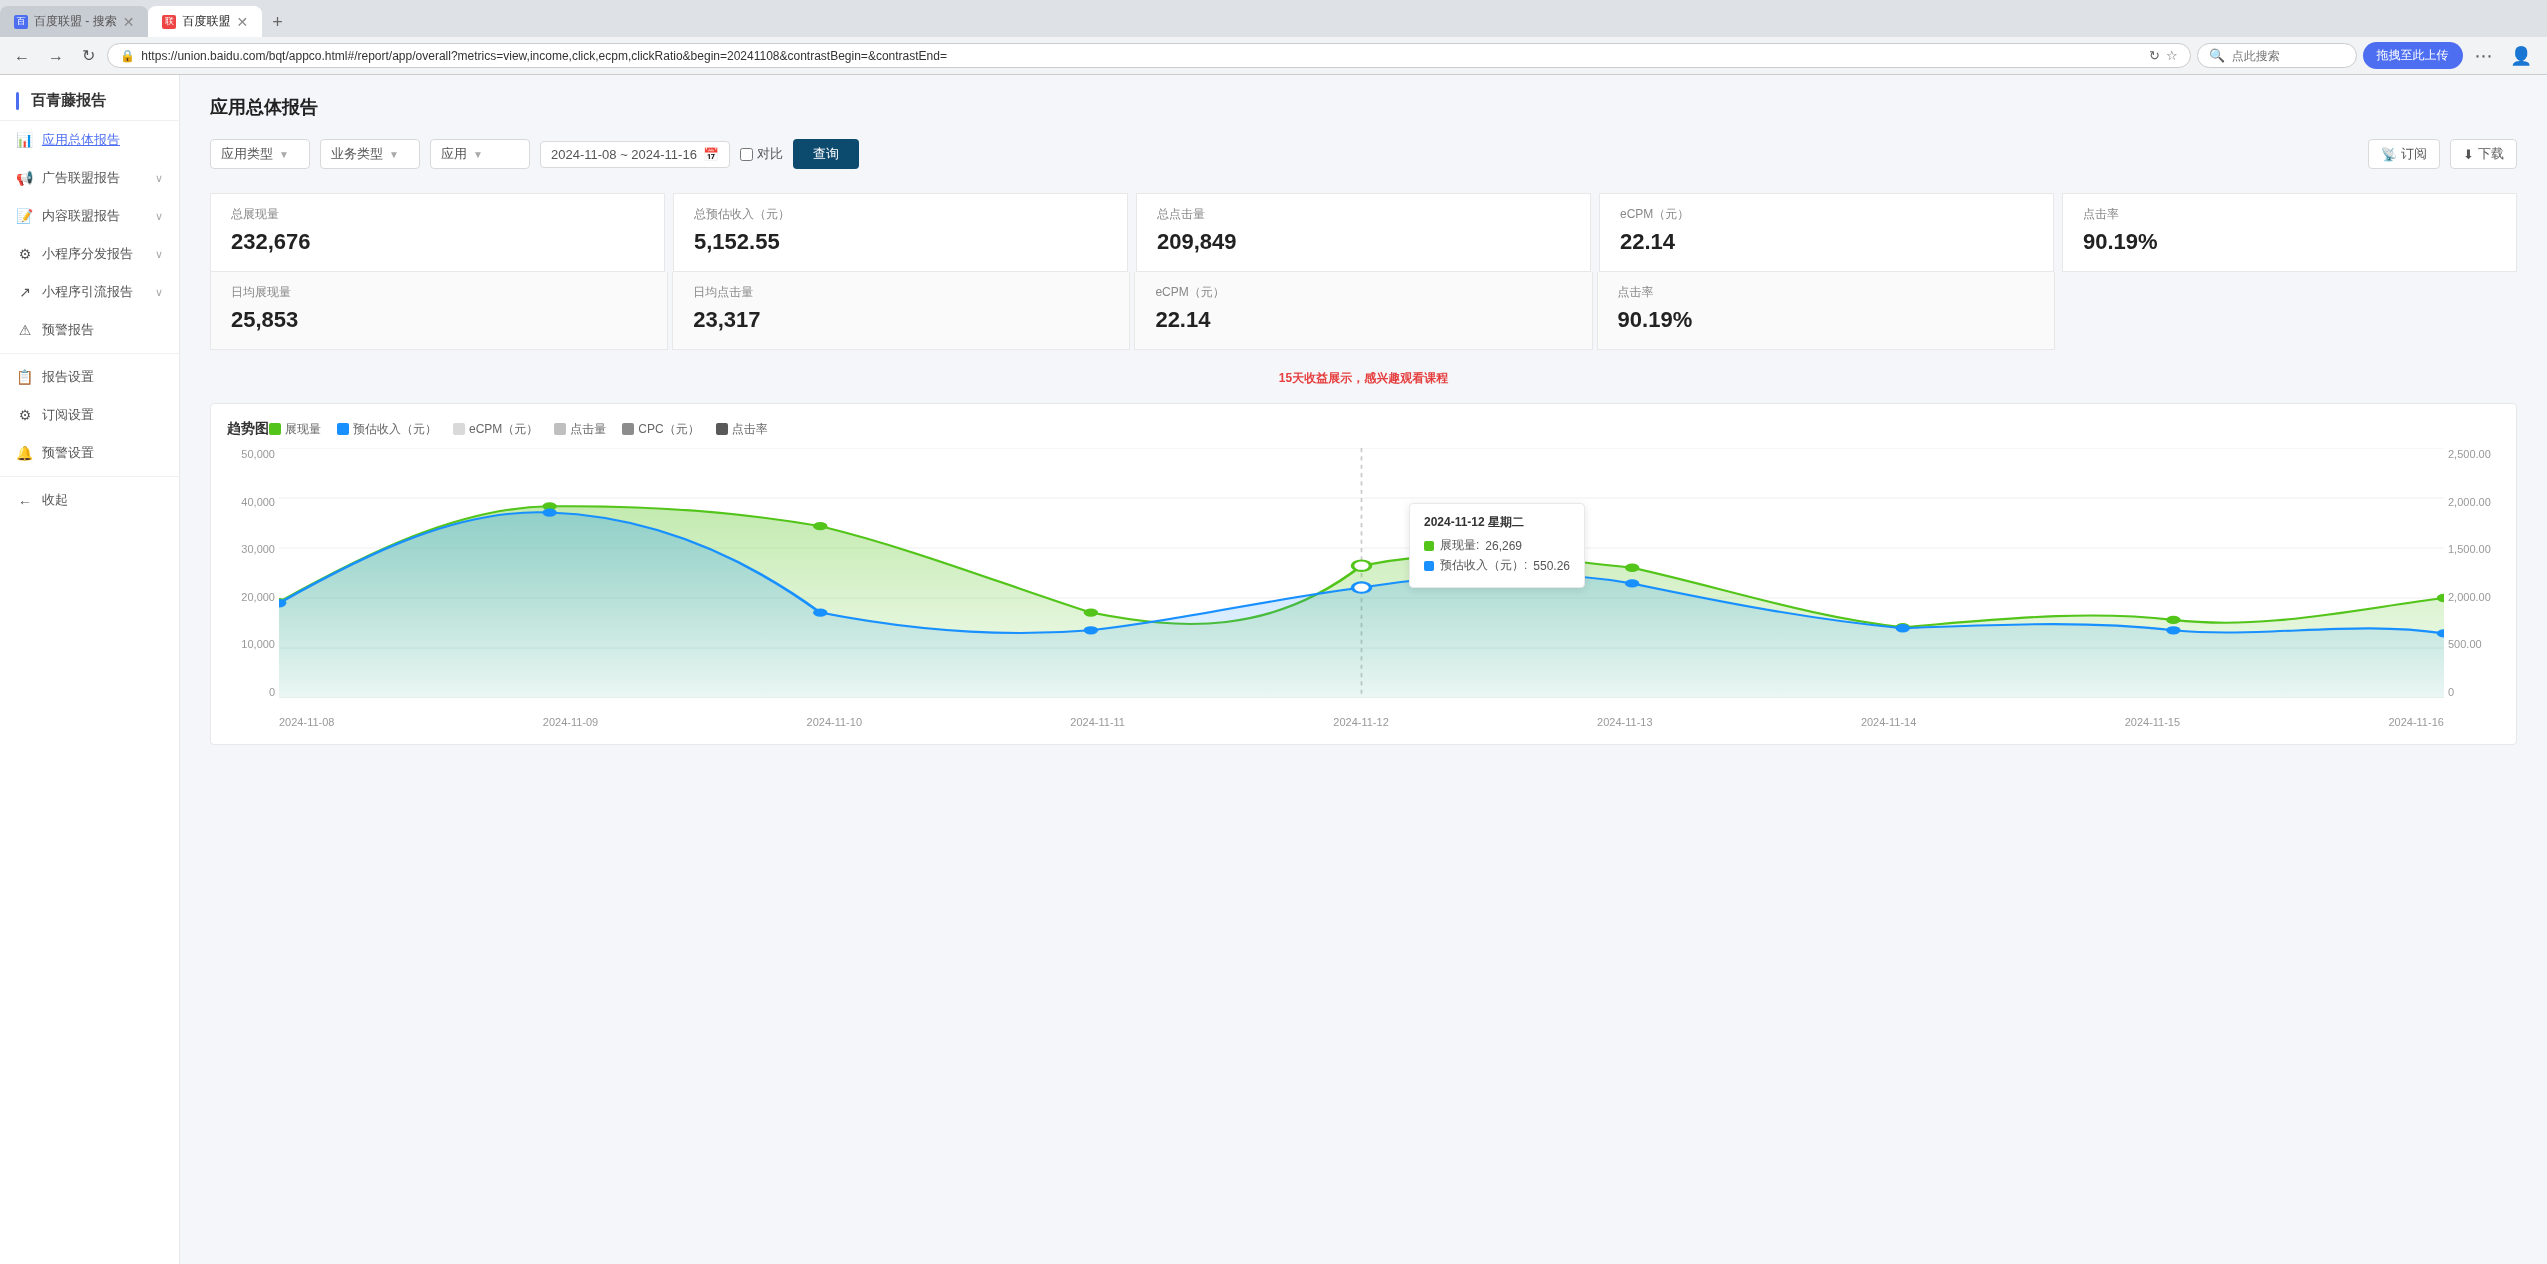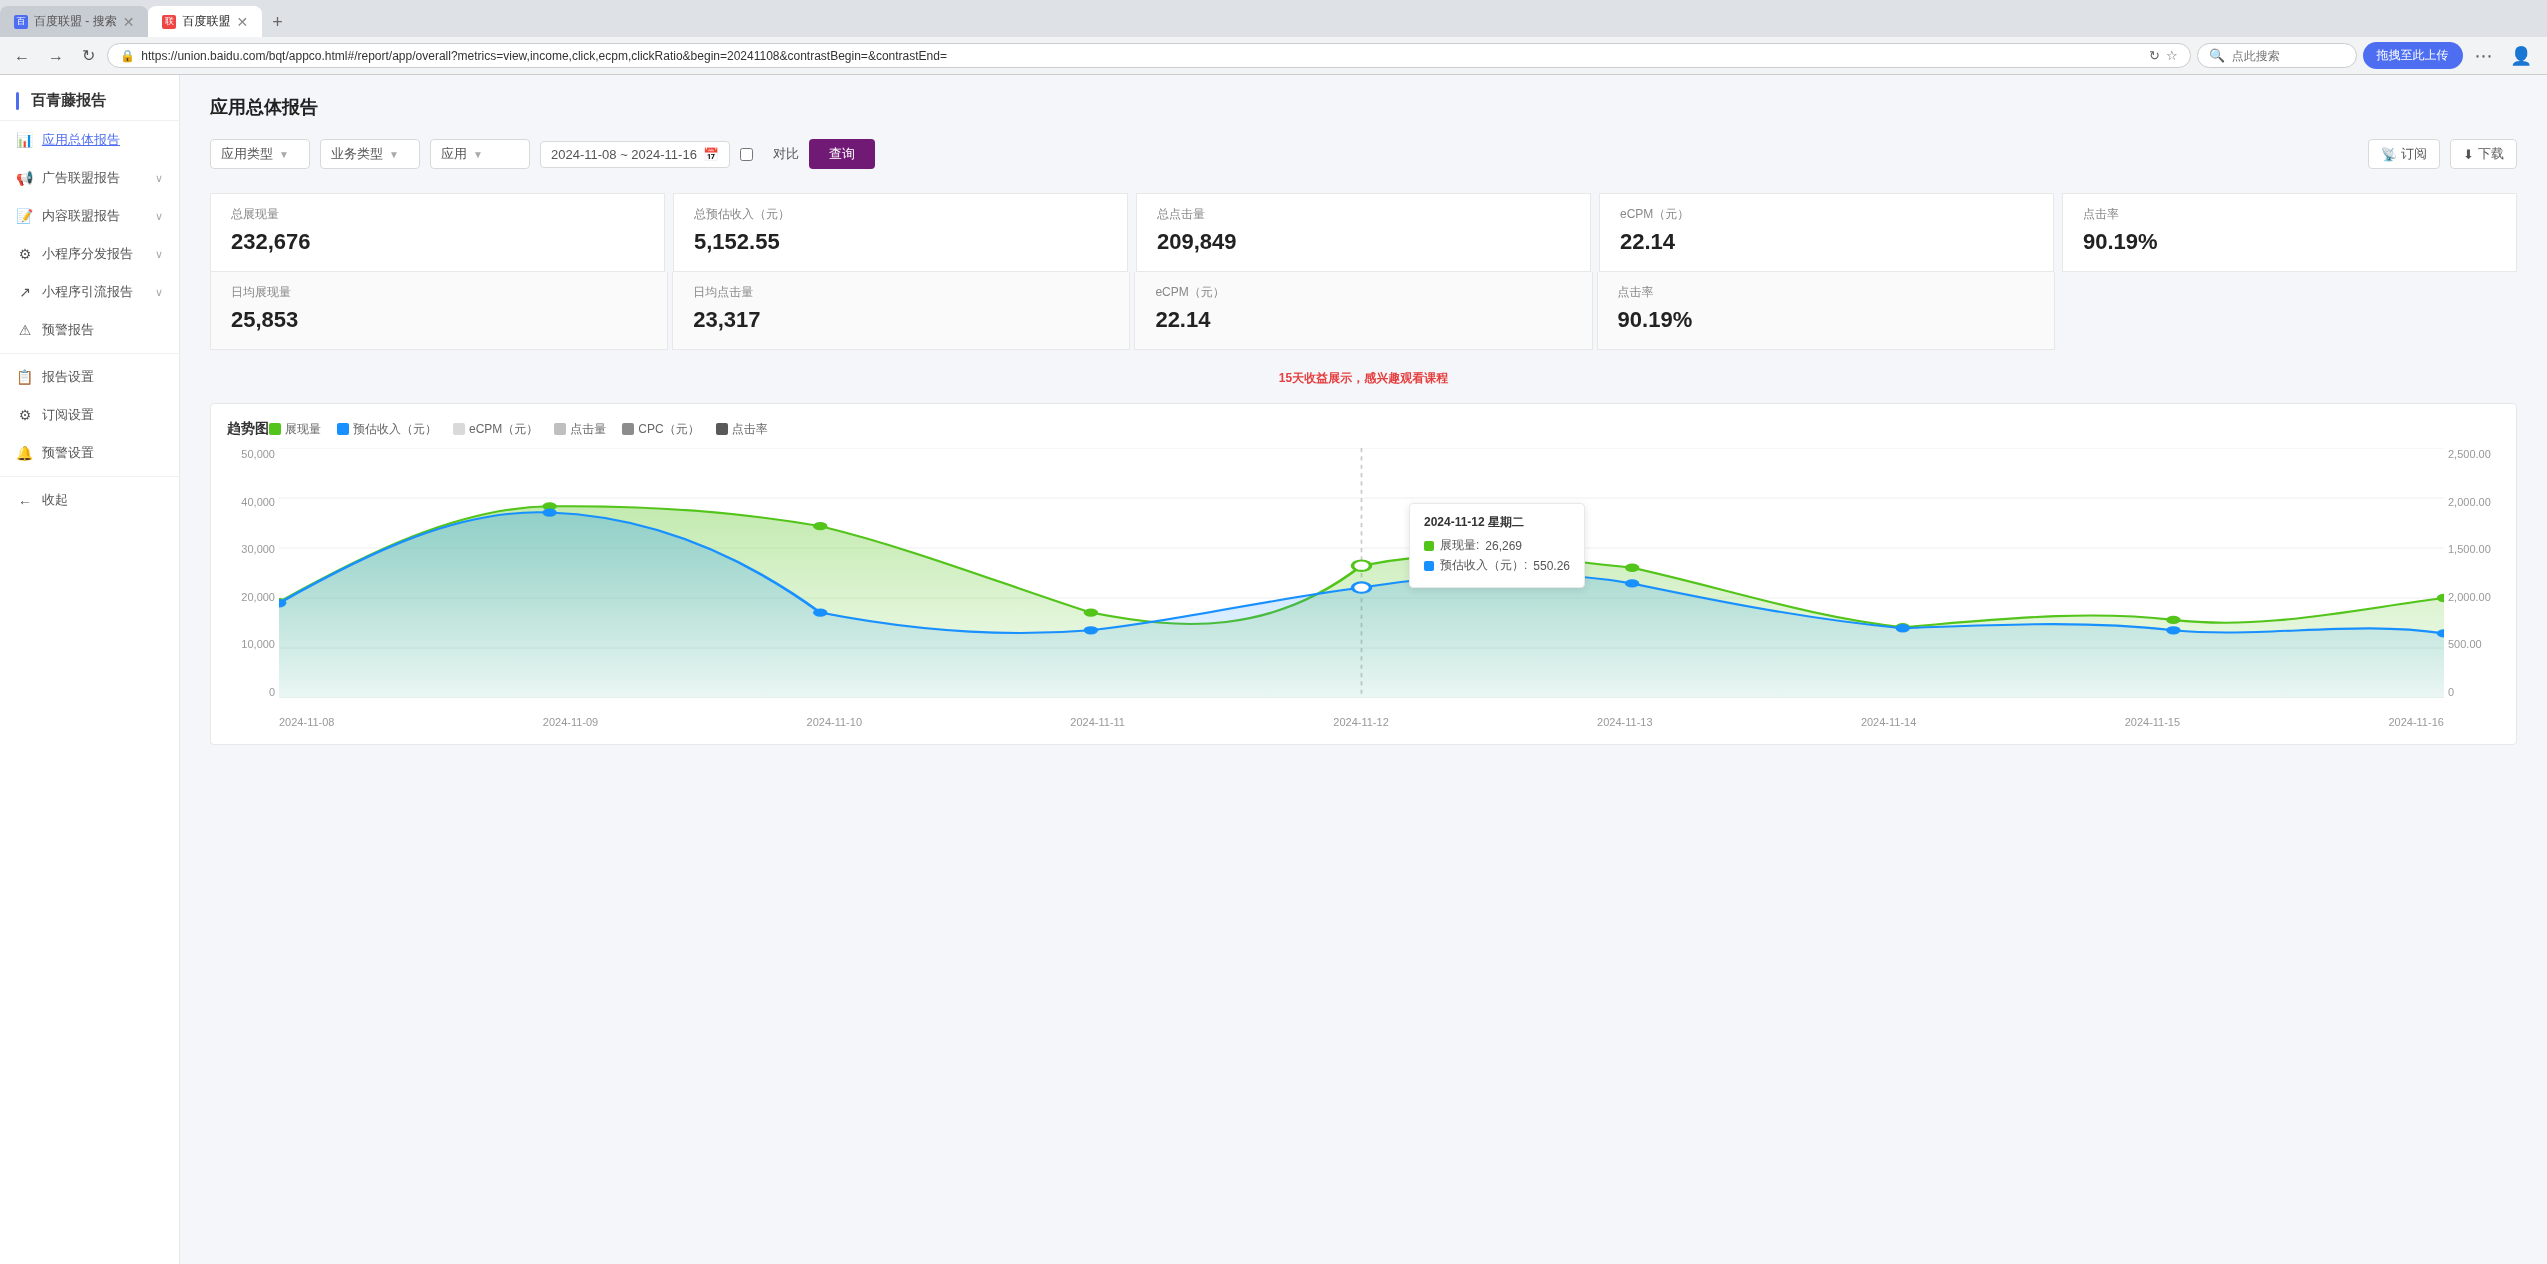--- a/index.html
+++ b/index.html
@@ -46,23 +46,23 @@
 
     
     .main-content { flex: 1; overflow-y: auto; padding: 20px 30px; }
     .page-title { font-size: 18px; font-weight: bold; color: #222; margin-bottom: 20px; }
 
     
     .filter-bar { display: flex; align-items: center; gap: 10px; margin-bottom: 24px; flex-wrap: wrap; justify-content: space-between; }
     .filter-select { display: flex; align-items: center; border: 1px solid #d9d9d9; border-radius: 4px; background: #fff; padding: 5px 10px; gap: 6px; cursor: pointer; min-width: 100px; font-size: 13px; color: #555; }
     .filter-select .arrow { color: #aaa; font-size: 10px; }
     .date-range { display: flex; align-items: center; border: 1px solid #d9d9d9; border-radius: 4px; background: #fff; padding: 5px 10px; gap: 6px; cursor: pointer; font-size: 13px; color: #555; }
-    .compare-check { display: flex; align-items: center; gap: 20px; font-size: 13px; color: #555; cursor: pointer; }
+    .compare-check { display: flex; align-items: center; gap: 4px; font-size: 13px; color: #555; cursor: pointer; }
     .compare-check input { cursor: pointer; }
-    .query-btn { background: #701a75; color: #fff; border: none; border-radius: 4px; padding: 6px 20px; font-size: 13px; cursor: pointer; }
+    .query-btn { background: #0c4a6e; color: #fff; border: none; border-radius: 4px; padding: 6px 20px; font-size: 13px; cursor: pointer; }
     .spacer { flex: 1; }
     .action-btn { display: flex; align-items: center; gap: 4px; color: #555; font-size: 13px; cursor: pointer; border: 1px solid #d9d9d9; border-radius: 4px; background: #fff; padding: 5px 12px; }
 
     
     .stats-grid { display: grid; grid-template-columns: repeat(5, 1fr); gap: 8px; margin-bottom: 0; }
     .stat-cell { padding: 12px 20px 16px; background: #fff; border: 1px solid #e8e8e8; }
     .stat-label { font-size: 12px; color: #888; margin-bottom: 6px; }
     .stat-value { font-size: 22px; font-weight: bold; color: #222; }
 
     

